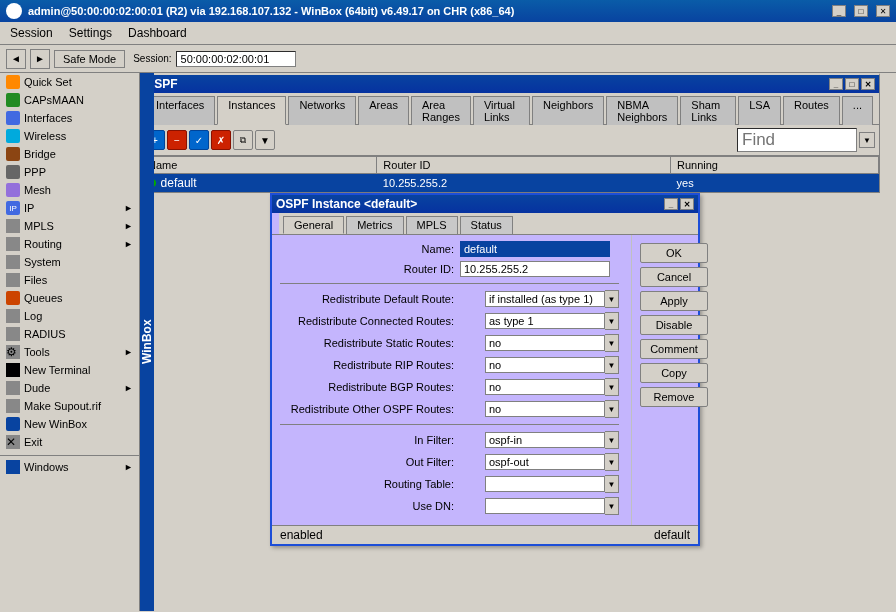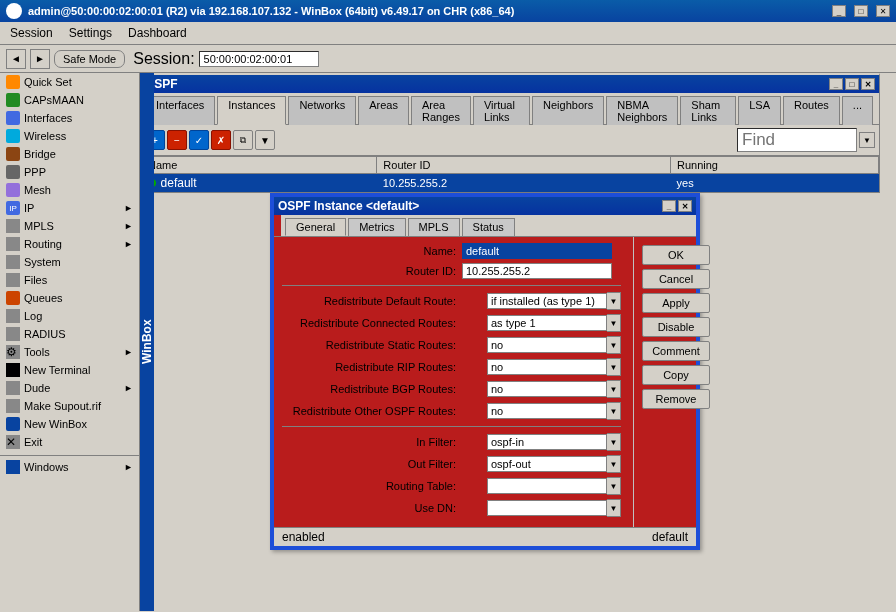--- a/index.html
+++ b/index.html
@@ -37,23 +37,23 @@
       gap: 4px;
       border-bottom: 1px solid #808080;
       height: 28px;
     }
     .toolbar-btn {
       background: #d4d0c8;
       border: 1px solid #808080;
       padding: 2px 8px;
       cursor: pointer;
       font-size: 11px;
-      border-radius: 7px;
-    }
-    .session-label { font-size: 16px; margin-left: 4px; }
+      border-radius: 0;
+    }
+    .session-label { font-size: 10px; margin-left: 4px; }
     .session-input {
       border: 1px inset #808080;
       background: white;
       padding: 1px 4px;
       font-size: 11px;
       width: 120px;
     }
     .nav-btn {
       width: 20px; height: 20px;
       background: #d4d0c8;
@@ -252,22 +252,22 @@
       border-radius: 50%;
       margin-right: 2px;
     }
     .status-dot.running { background: #00aa00; }
     
     
     .instance-dialog {
       position: absolute;
       top: 120px; left: 130px;
       width: 430px;
-      background: #b91c1c;
-      border: 4px solid #1d4ed8;
+      background: #c4b5fd;
+      border: 2px solid #1d4ed8;
       box-shadow: 2px 2px 4px rgba(0,0,0,0.3);
       z-index: 10;
     }
     .dialog-title-bar {
       background: linear-gradient(to bottom, #0843a0, #0632a0);
       color: white;
       padding: 2px 4px;
       display: flex;
       align-items: center;
       font-size: 11px;

